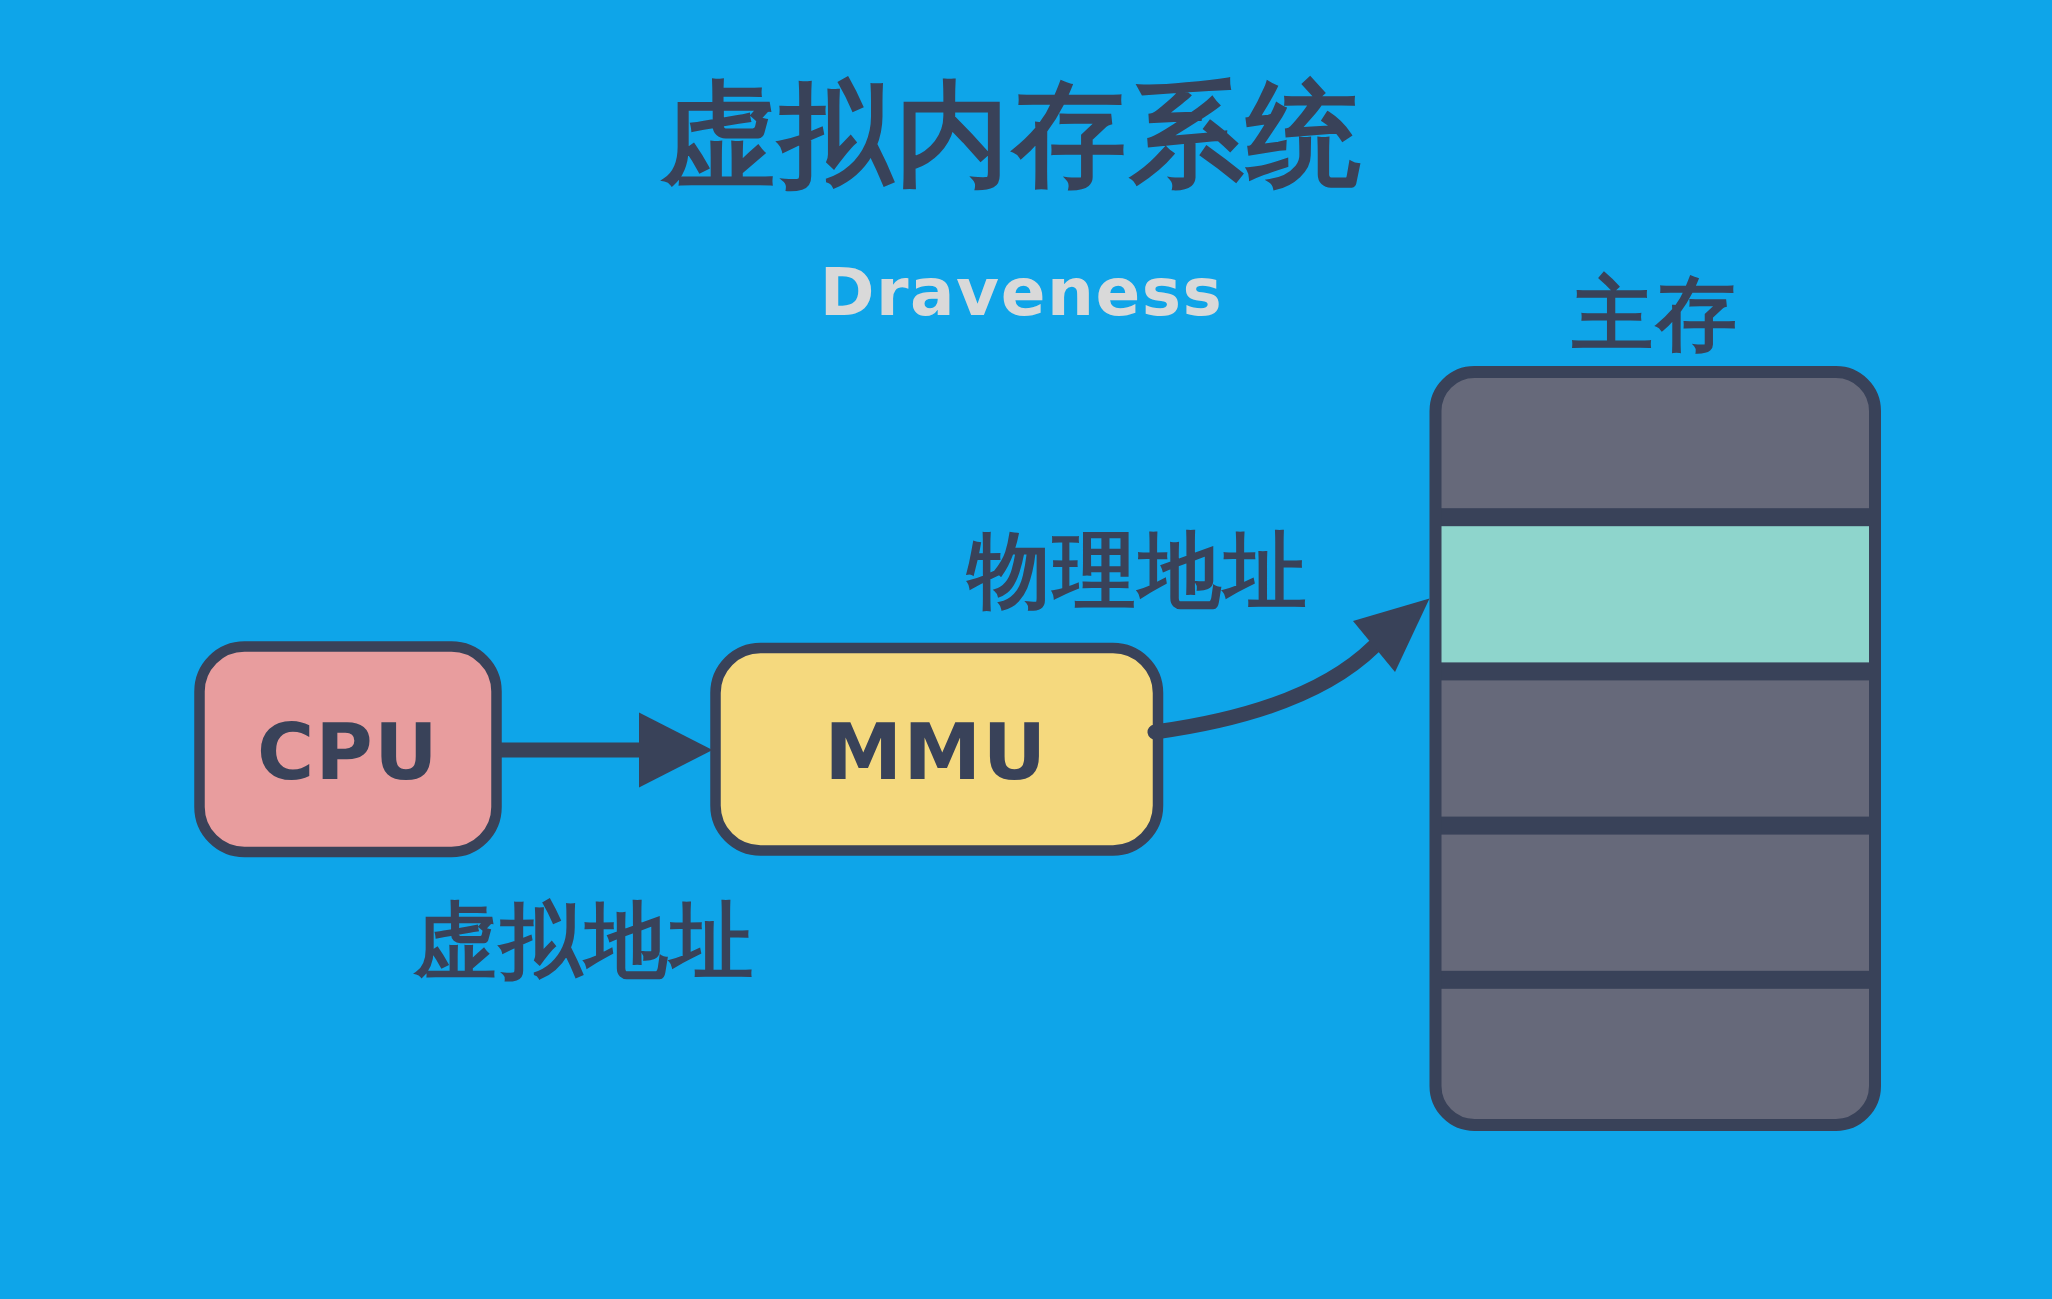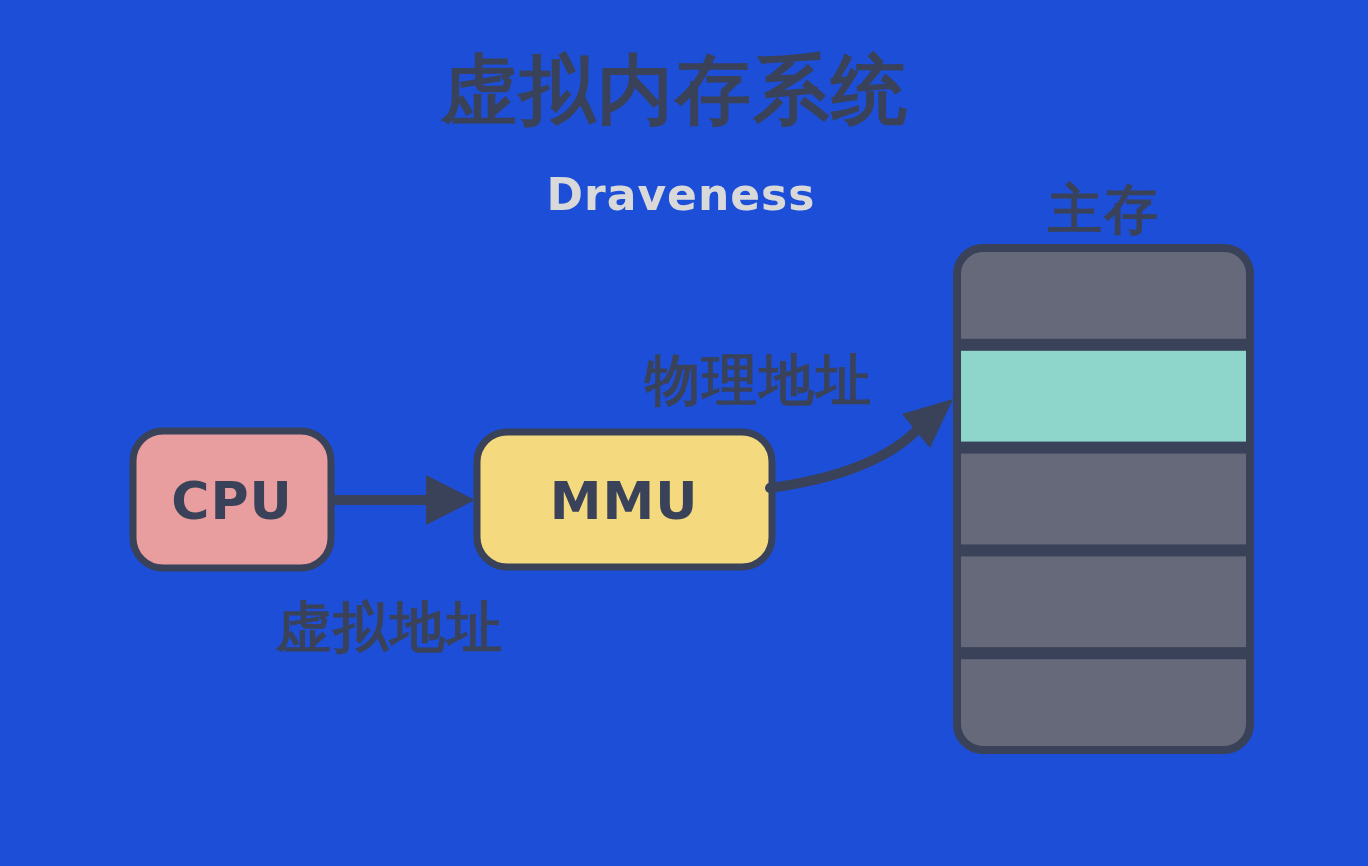--- a/index.html
+++ b/index.html
@@ -4,21 +4,21 @@
 <style>
   html, body {
     margin: 0;
     padding: 0;
     background: #ffffff;
   }
   .canvas {
     position: relative;
     width: 1368px;
     height: 866px;
-    background: #1d4ed8;
+    background: #0ea5e9;
     overflow: hidden;
     font-family: "DejaVu Sans", "Liberation Sans", sans-serif;
   }
   svg { display: block; }
   text {
     font-family: "DejaVu Sans", "Liberation Sans", sans-serif;
     font-weight: bold;
   }
   .title-text    { font-size: 76px; letter-spacing: 2px; }
   .watermark-text{ font-size: 44px; letter-spacing: 1px; }

